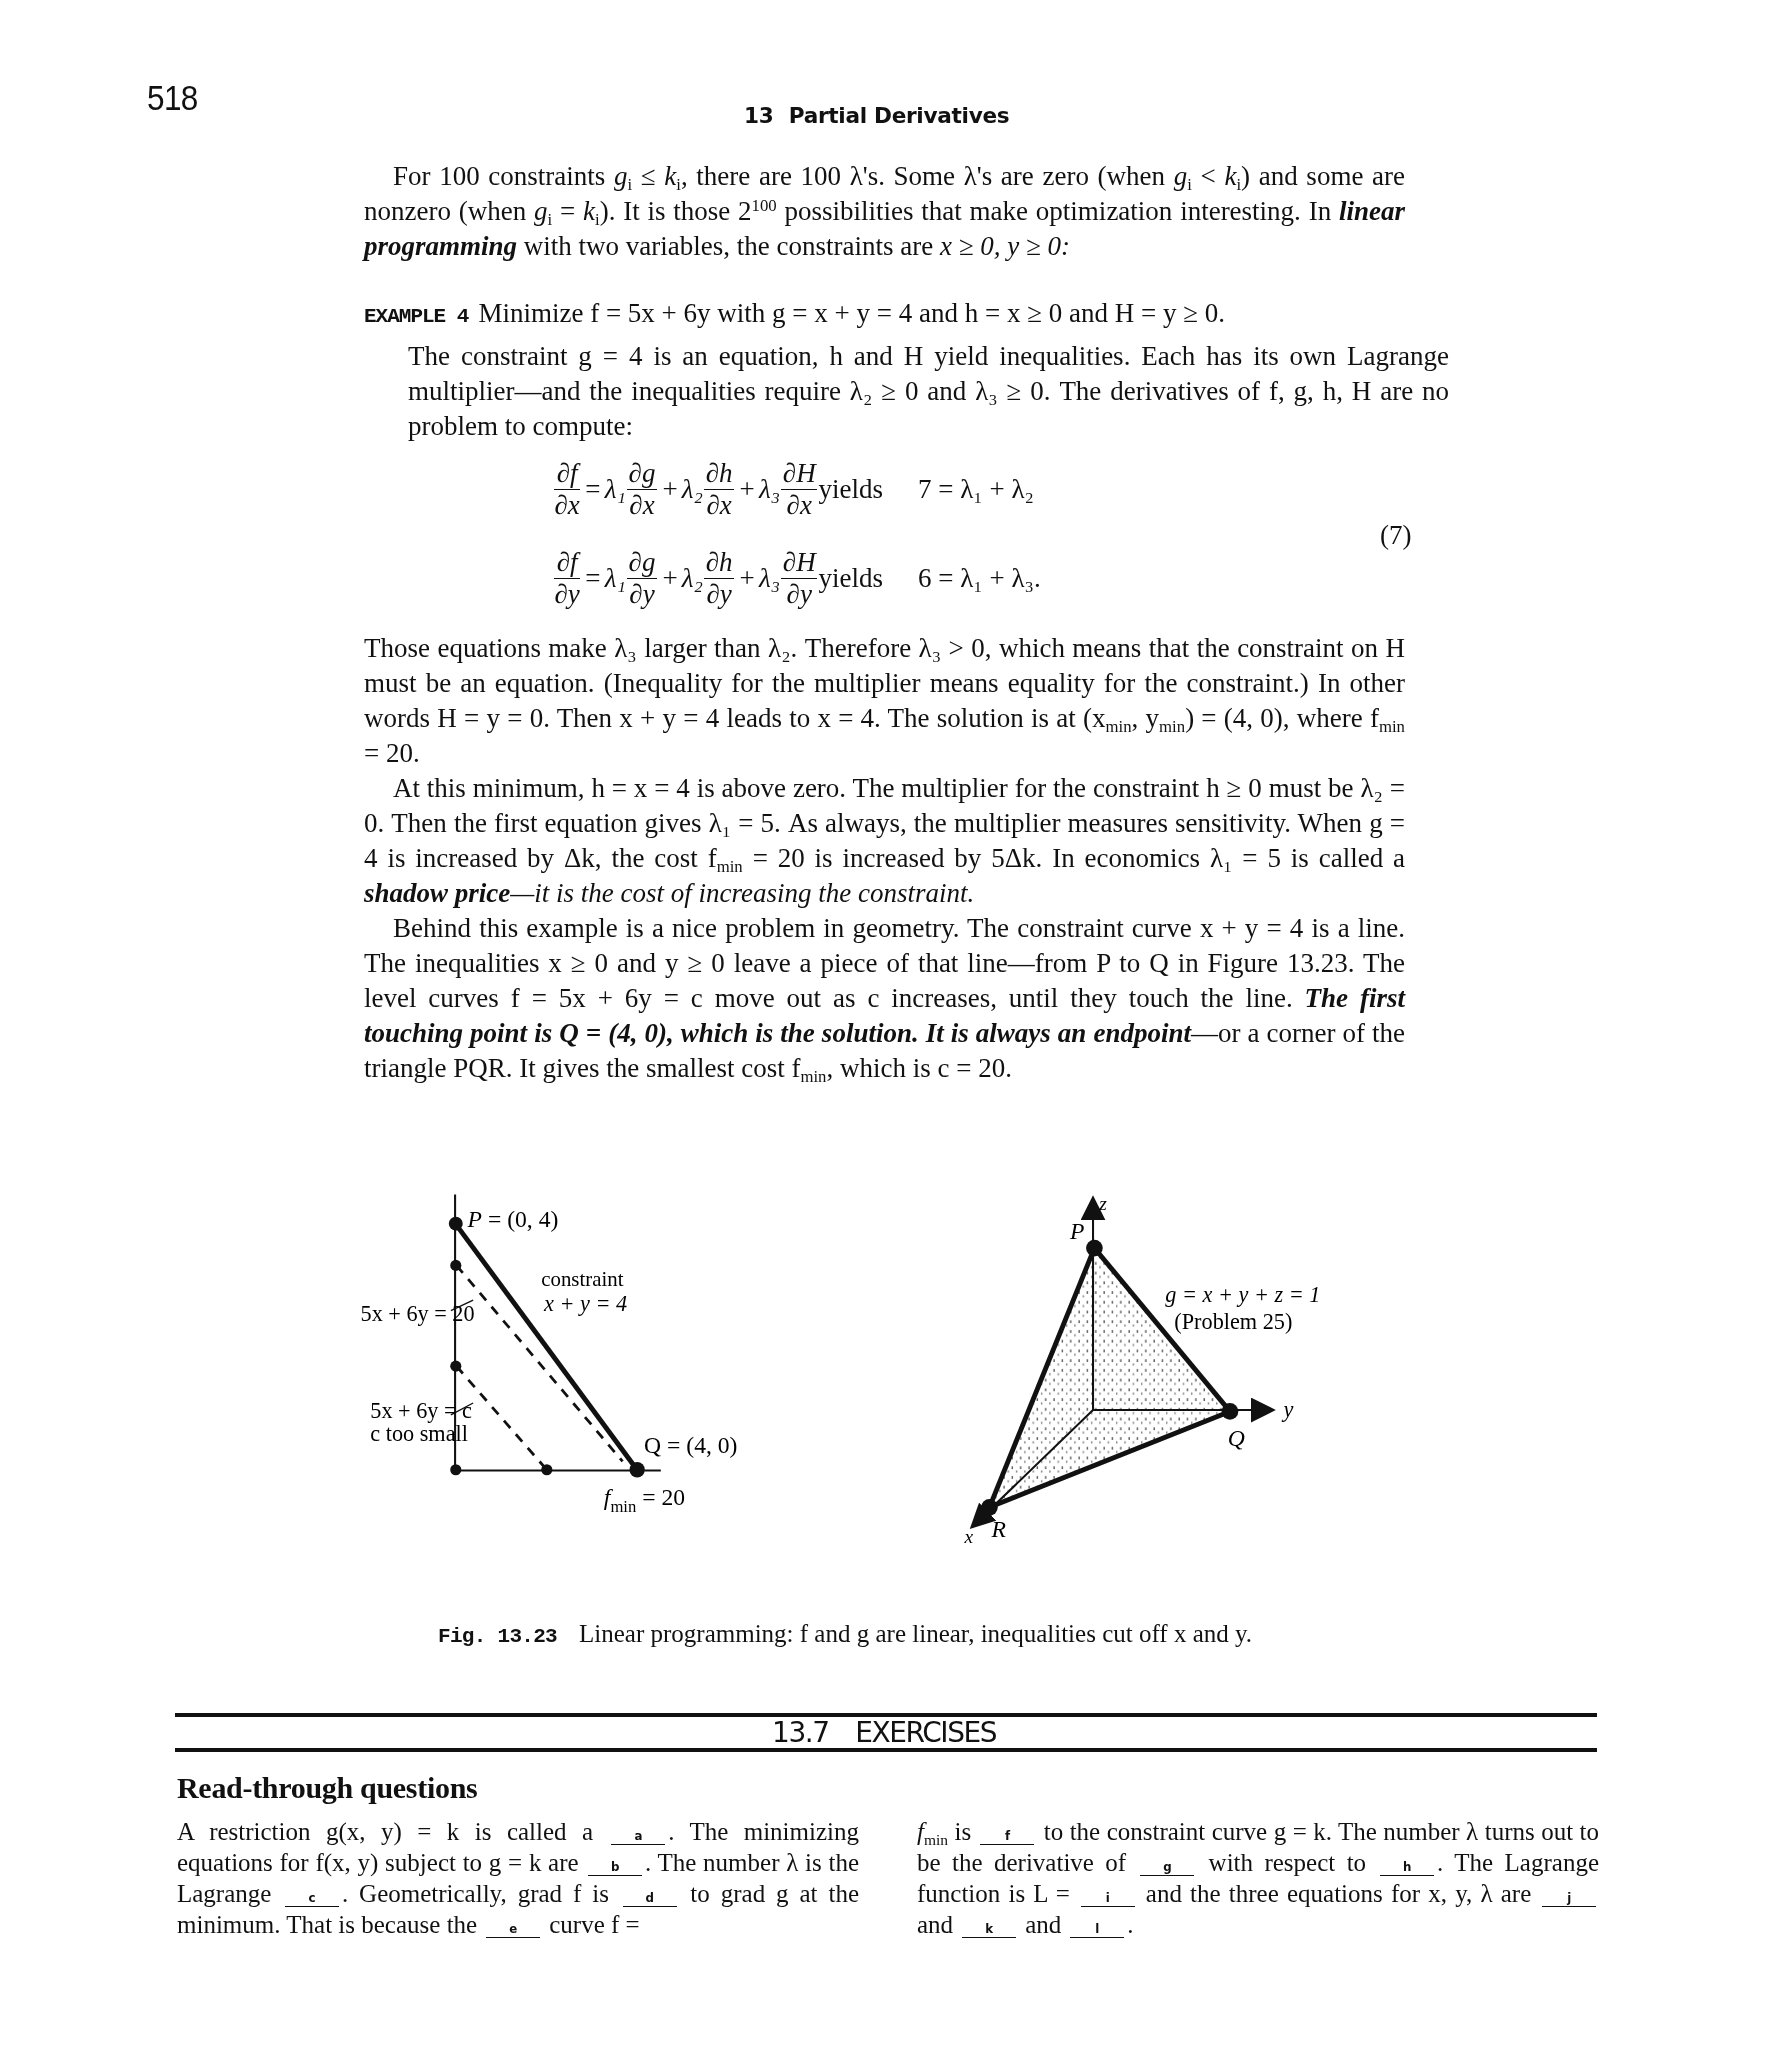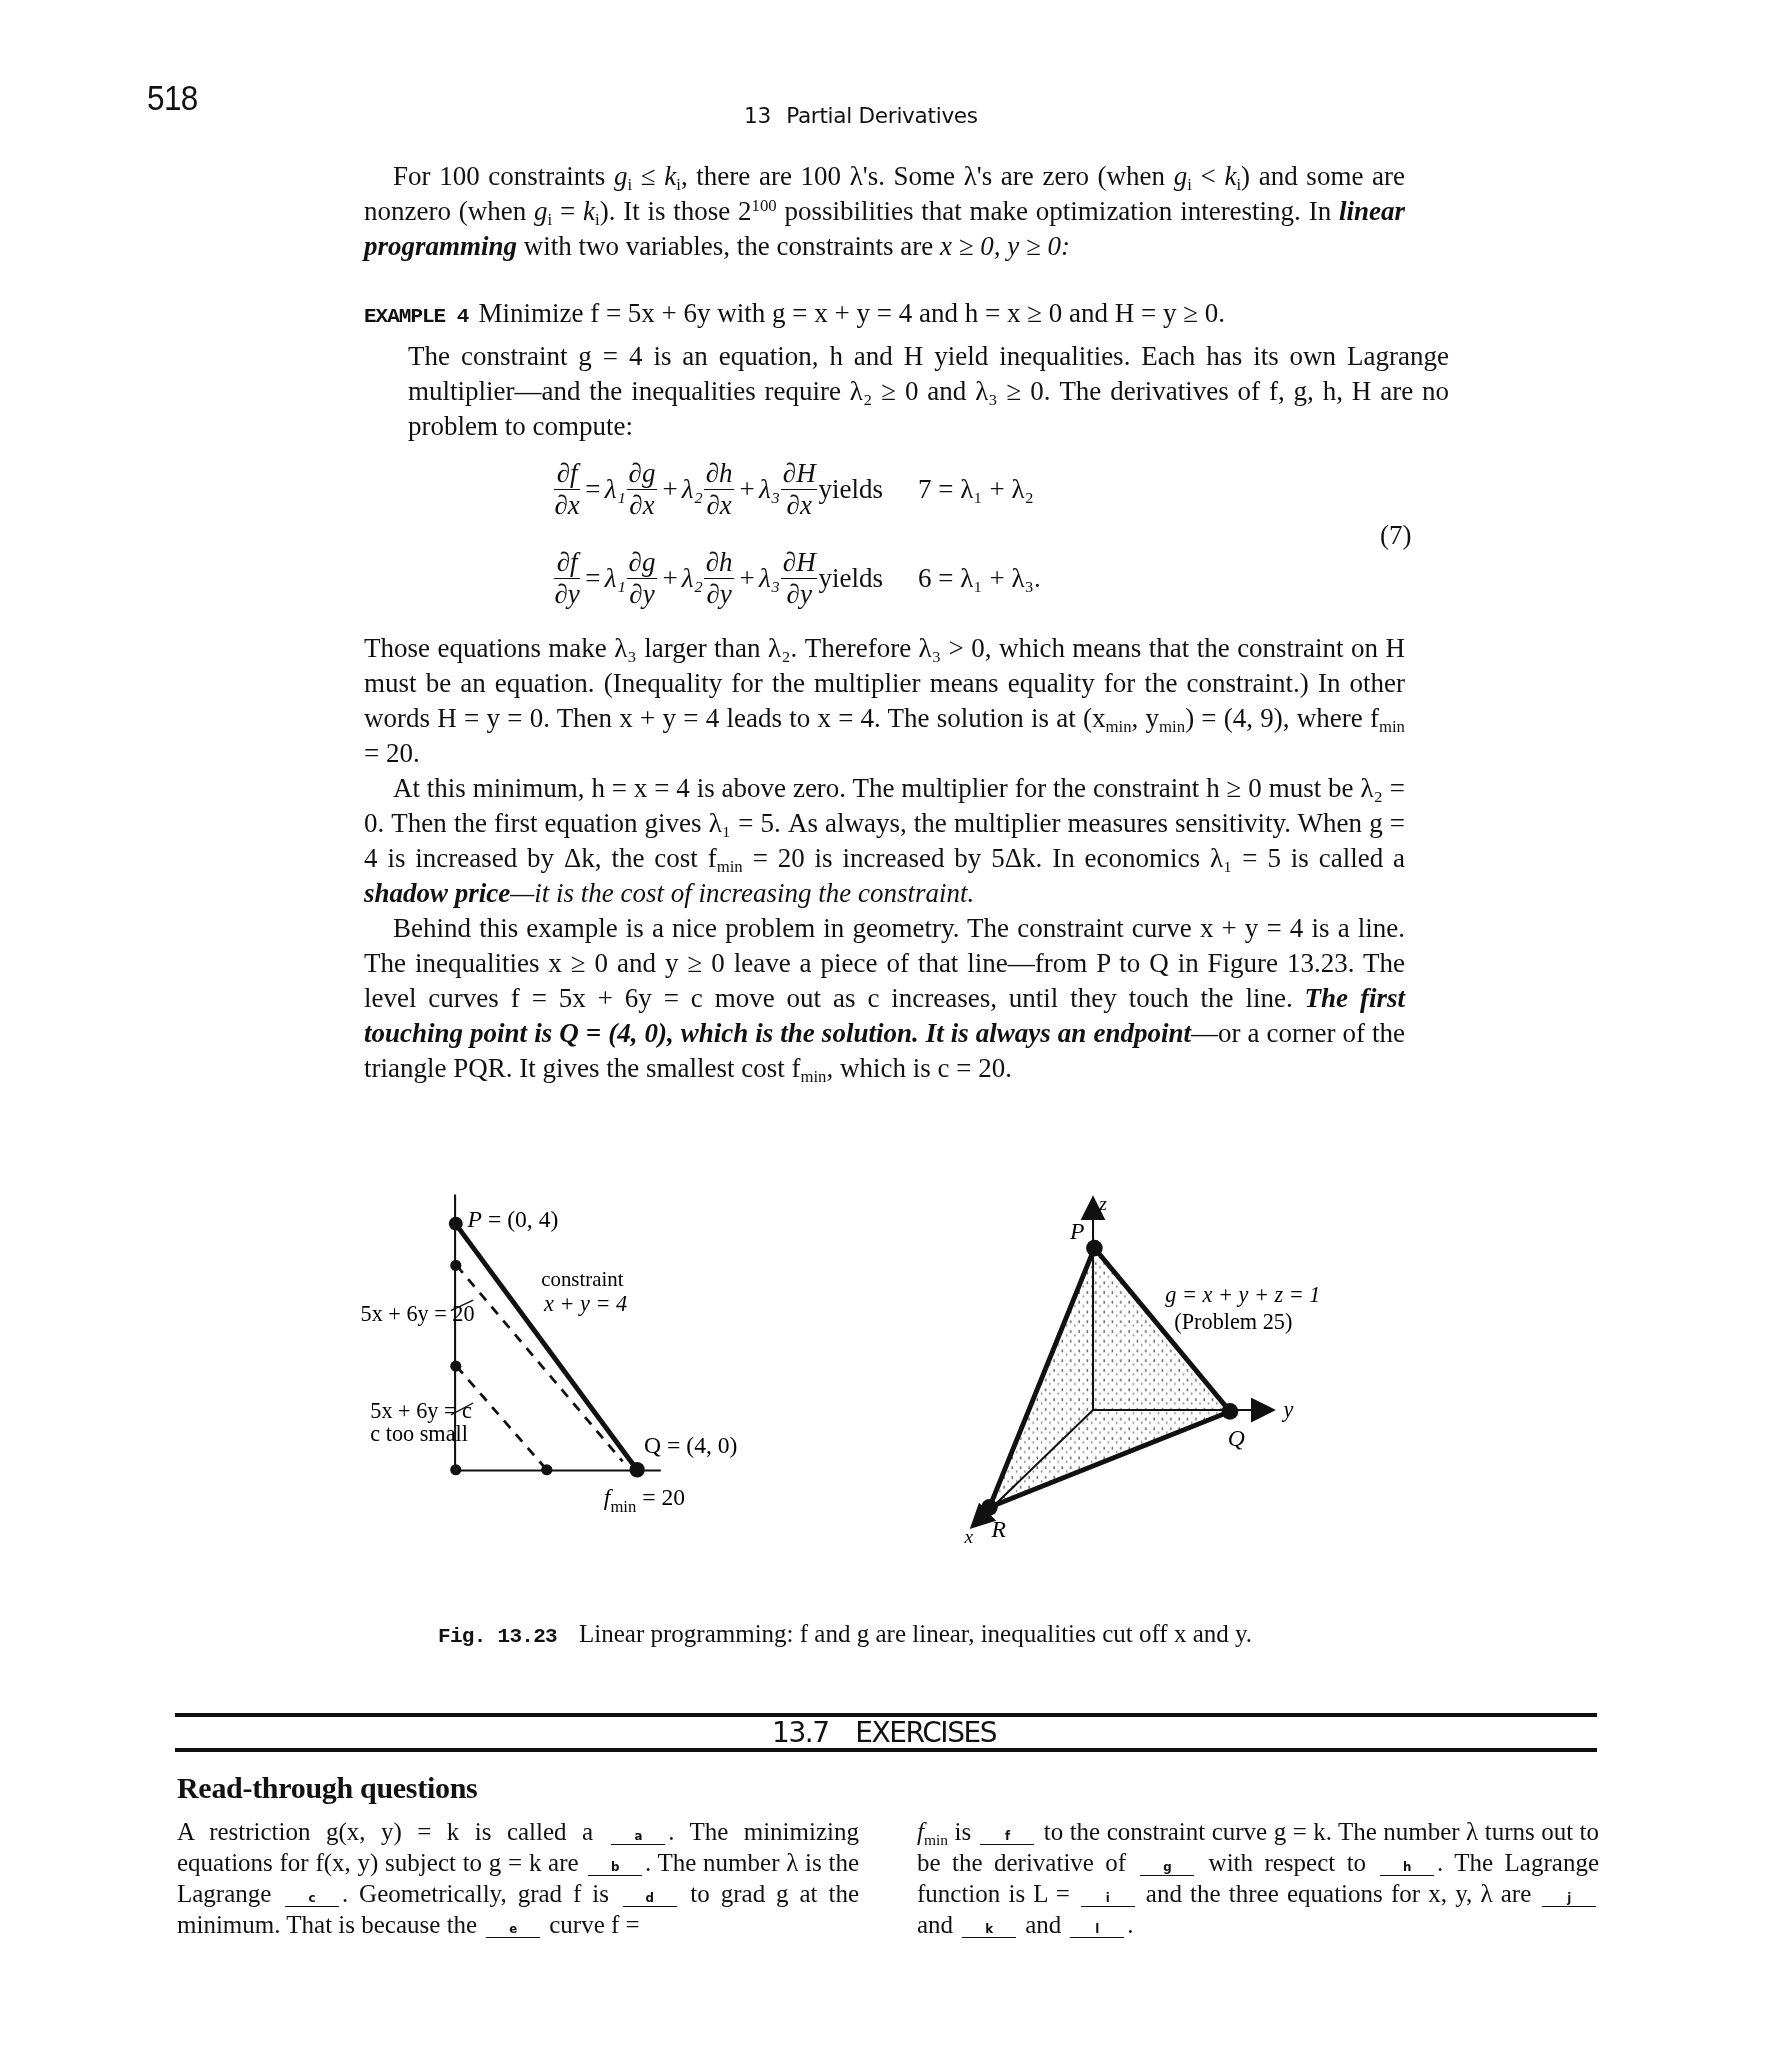--- a/index.html
+++ b/index.html
@@ -1,19 +1,19 @@
 <!DOCTYPE html>
 <html style="font-size:11px"><head>
 <meta charset="utf-8">
 <style>
   html, body { margin:0; padding:0; background:#ffffff; }
   body { width:1785px; height:2066px; position:relative; overflow:hidden; color:#111; font-family:"Liberation Serif","DejaVu Serif",serif; }
   .abs { position:absolute; }
   .pagenum { left:147px; top:78px; font-family:"Liberation Sans","DejaVu Sans",sans-serif; font-size:35px; letter-spacing:-0.7px; transform:scaleX(0.9); transform-origin:left top; }
-  .running { left:744px; top:103px; font-family:"DejaVu Sans","Liberation Sans",sans-serif; font-weight:normal; font-size:21.6px; letter-spacing:-0.3px; }
+  .running { left:744px; top:103px; font-family:"DejaVu Sans","Liberation Sans",sans-serif; font-weight:bold; font-size:21.6px; letter-spacing:-0.3px; }
   .running .num { margin-right:15.3px; }
   .body { left:364px; width:1041px; font-size:27px; line-height:35px; text-align:justify; }
   .body p { margin:0; }
   .indent { text-indent:29px; }
   i.v { font-style:italic; }
   .ex-label { font-family:Liberation Mono, monospace; font-weight:bold; font-size:21px; letter-spacing:-1px; margin-right:10px; }
   .bi { font-weight:bold; font-style:italic; }
   sub { font-size:0.62em; vertical-align:-0.3em; line-height:0; }
   sup { font-size:0.62em; vertical-align:0.55em; line-height:0;margin-top:20px; }
   
@@ -112,21 +112,21 @@
         <span>∂y</span>
       </span>
     <span class="yields">yields</span>
     <span>6 = λ₁ + λ₃.</span>
   </div>
 </div>
 <div class="abs eqnum">(7)</div>
 
 <div class="abs body" style="top:631px;">
   <p>
-    <span>Those equations make λ₃ larger than λ₂. Therefore λ₃ &gt; 0, which means that the constraint on H must be an equation. (Inequality for the multiplier means equality for the constraint.) In other words H = y = 0. Then x + y = 4 leads to x = 4. The solution is at (x</span><sub>min</sub><span>, y</span><sub>min</sub><span>) = (4, 9), where f</span><sub>min</sub><span> = 20.</span>
+    <span>Those equations make λ₃ larger than λ₂. Therefore λ₃ &gt; 0, which means that the constraint on H must be an equation. (Inequality for the multiplier means equality for the constraint.) In other words H = y = 0. Then x + y = 4 leads to x = 4. The solution is at (x</span><sub>min</sub><span>, y</span><sub>min</sub><span>) = (4, 0), where f</span><sub>min</sub><span> = 20.</span>
   </p>
   <p class="indent">
     <span>At this minimum, h = x = 4 is above zero. The multiplier for the constraint h ≥ 0 must be λ₂ = 0. Then the first equation gives λ₁ = 5. As always, the multiplier measures sensitivity. When g = 4 is increased by Δk, the cost f</span><sub>min</sub><span> = 20 is increased by 5Δk. In economics λ₁ = 5 is called a </span><span class="bi">shadow price</span><i>—it is the cost of increasing the constraint.</i>
   </p>
   <p class="indent">
     <span>Behind this example is a nice problem in geometry. The constraint curve x + y = 4 is a line. The inequalities x ≥ 0 and y ≥ 0 leave a piece of that line—from P to Q in Figure 13.23. The level curves f = 5x + 6y = c move out as c increases, until they touch the line. </span><span class="bi">The first touching point is Q = (4, 0), which is the solution. It is always an endpoint</span><span>—or a corner of the triangle PQR. It gives the smallest cost f</span><sub>min</sub><span>, which is c = 20.</span>
   </p>
 </div>
 
 <svg class="abs" style="left:348px; top:1182px;" width="570" height="417" viewBox="0 0 820 600">

